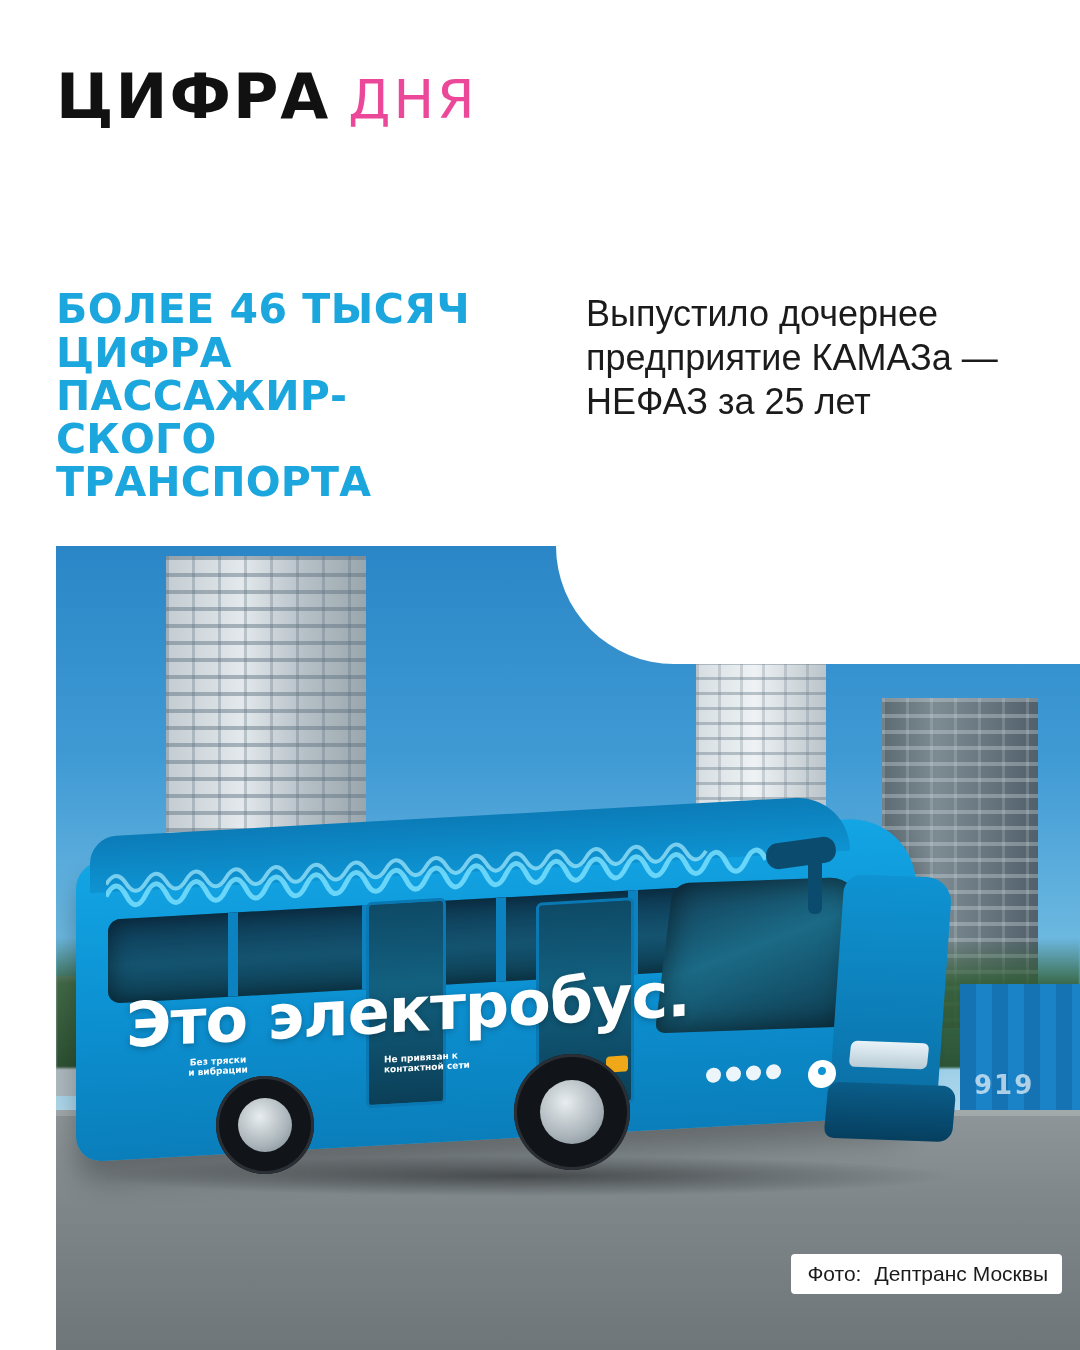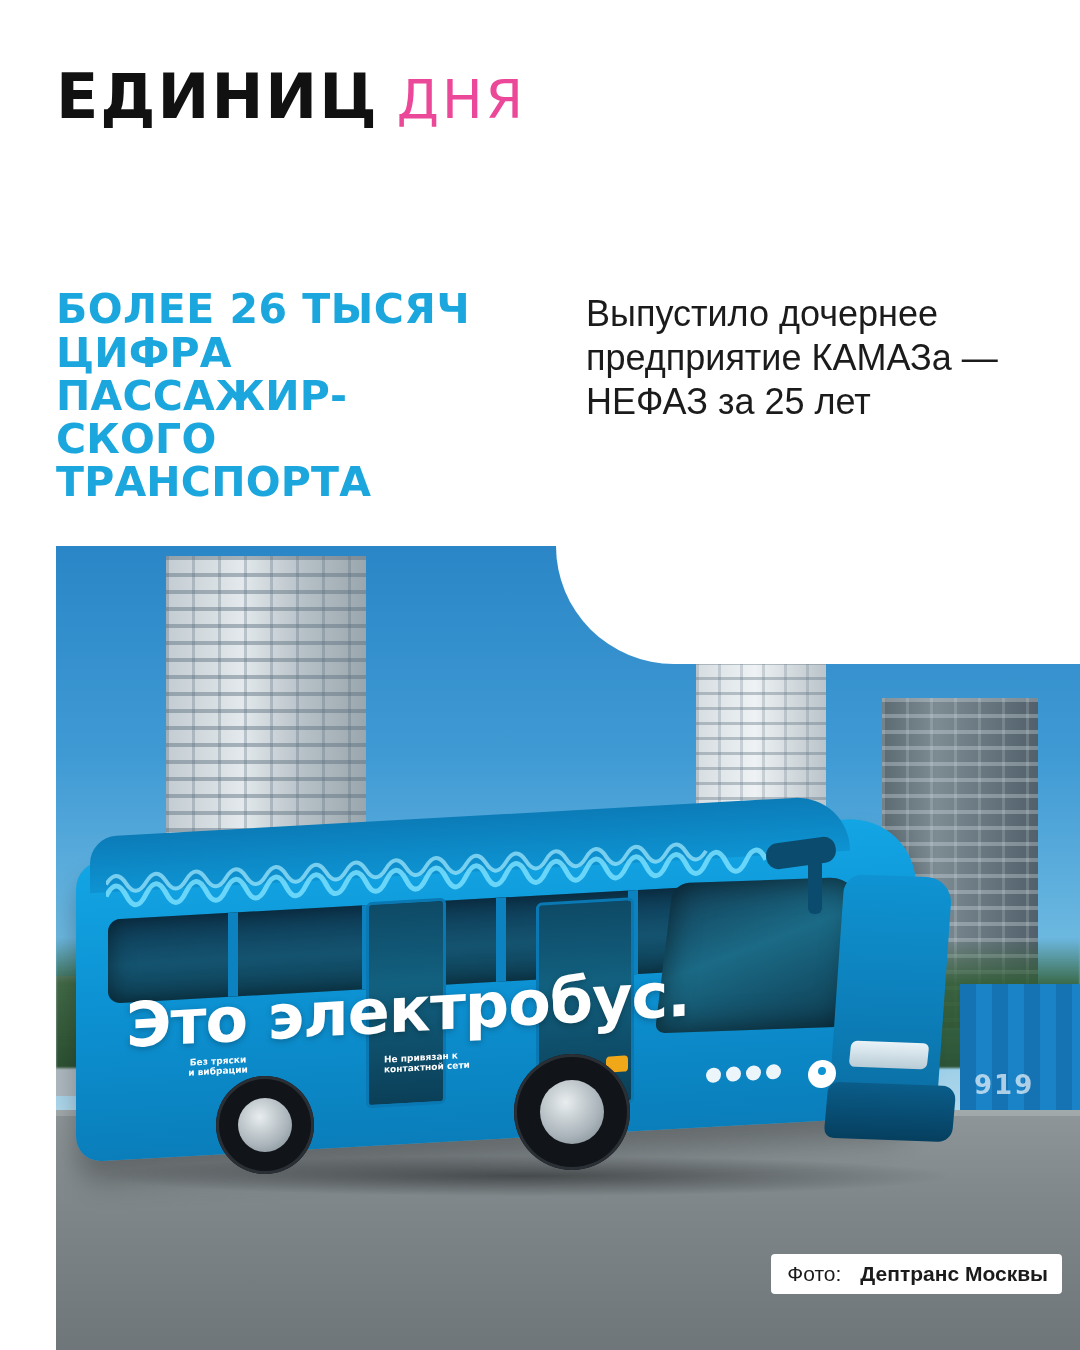--- a/index.html
+++ b/index.html
@@ -471,35 +471,35 @@
     position: absolute;
     right: 18px;
     bottom: 56px;
     background: #ffffff;
     padding: 8px 14px 8px 16px;
     border-radius: 4px;
     font-family: "Liberation Sans", sans-serif;
     font-size: 21px;
     color: #1b1b1b;
     display: flex;
-    gap: 19px;
+    gap: 13px;
     align-items: baseline;
   }
-  .credit .src { font-weight: 700; }
+  .credit .src { font-weight: 400; }
 </style>
 </head>
 <body>
 
 <div class="header">
-  <span class="word-main">ЕДИНИЦ</span>
+  <span class="word-main">ЦИФРА</span>
   <span class="word-sub">ДНЯ</span>
 </div>
 
 <div class="stat-wrap">
-  <div class="stat-accent">БОЛЕЕ 26 ТЫСЯЧ</div>
+  <div class="stat-accent">БОЛЕЕ 46 ТЫСЯЧ</div>
   <div class="stat-rest">ЦИФРА ПАССАЖИР-
 СКОГО ТРАНСПОРТА</div>
 </div>
 
 <div class="desc">Выпустило дочернее
 предприятие КАМАЗа —
 НЕФАЗ за 25 лет</div>
 
 <div class="photo">
   <div class="photo-inner">

